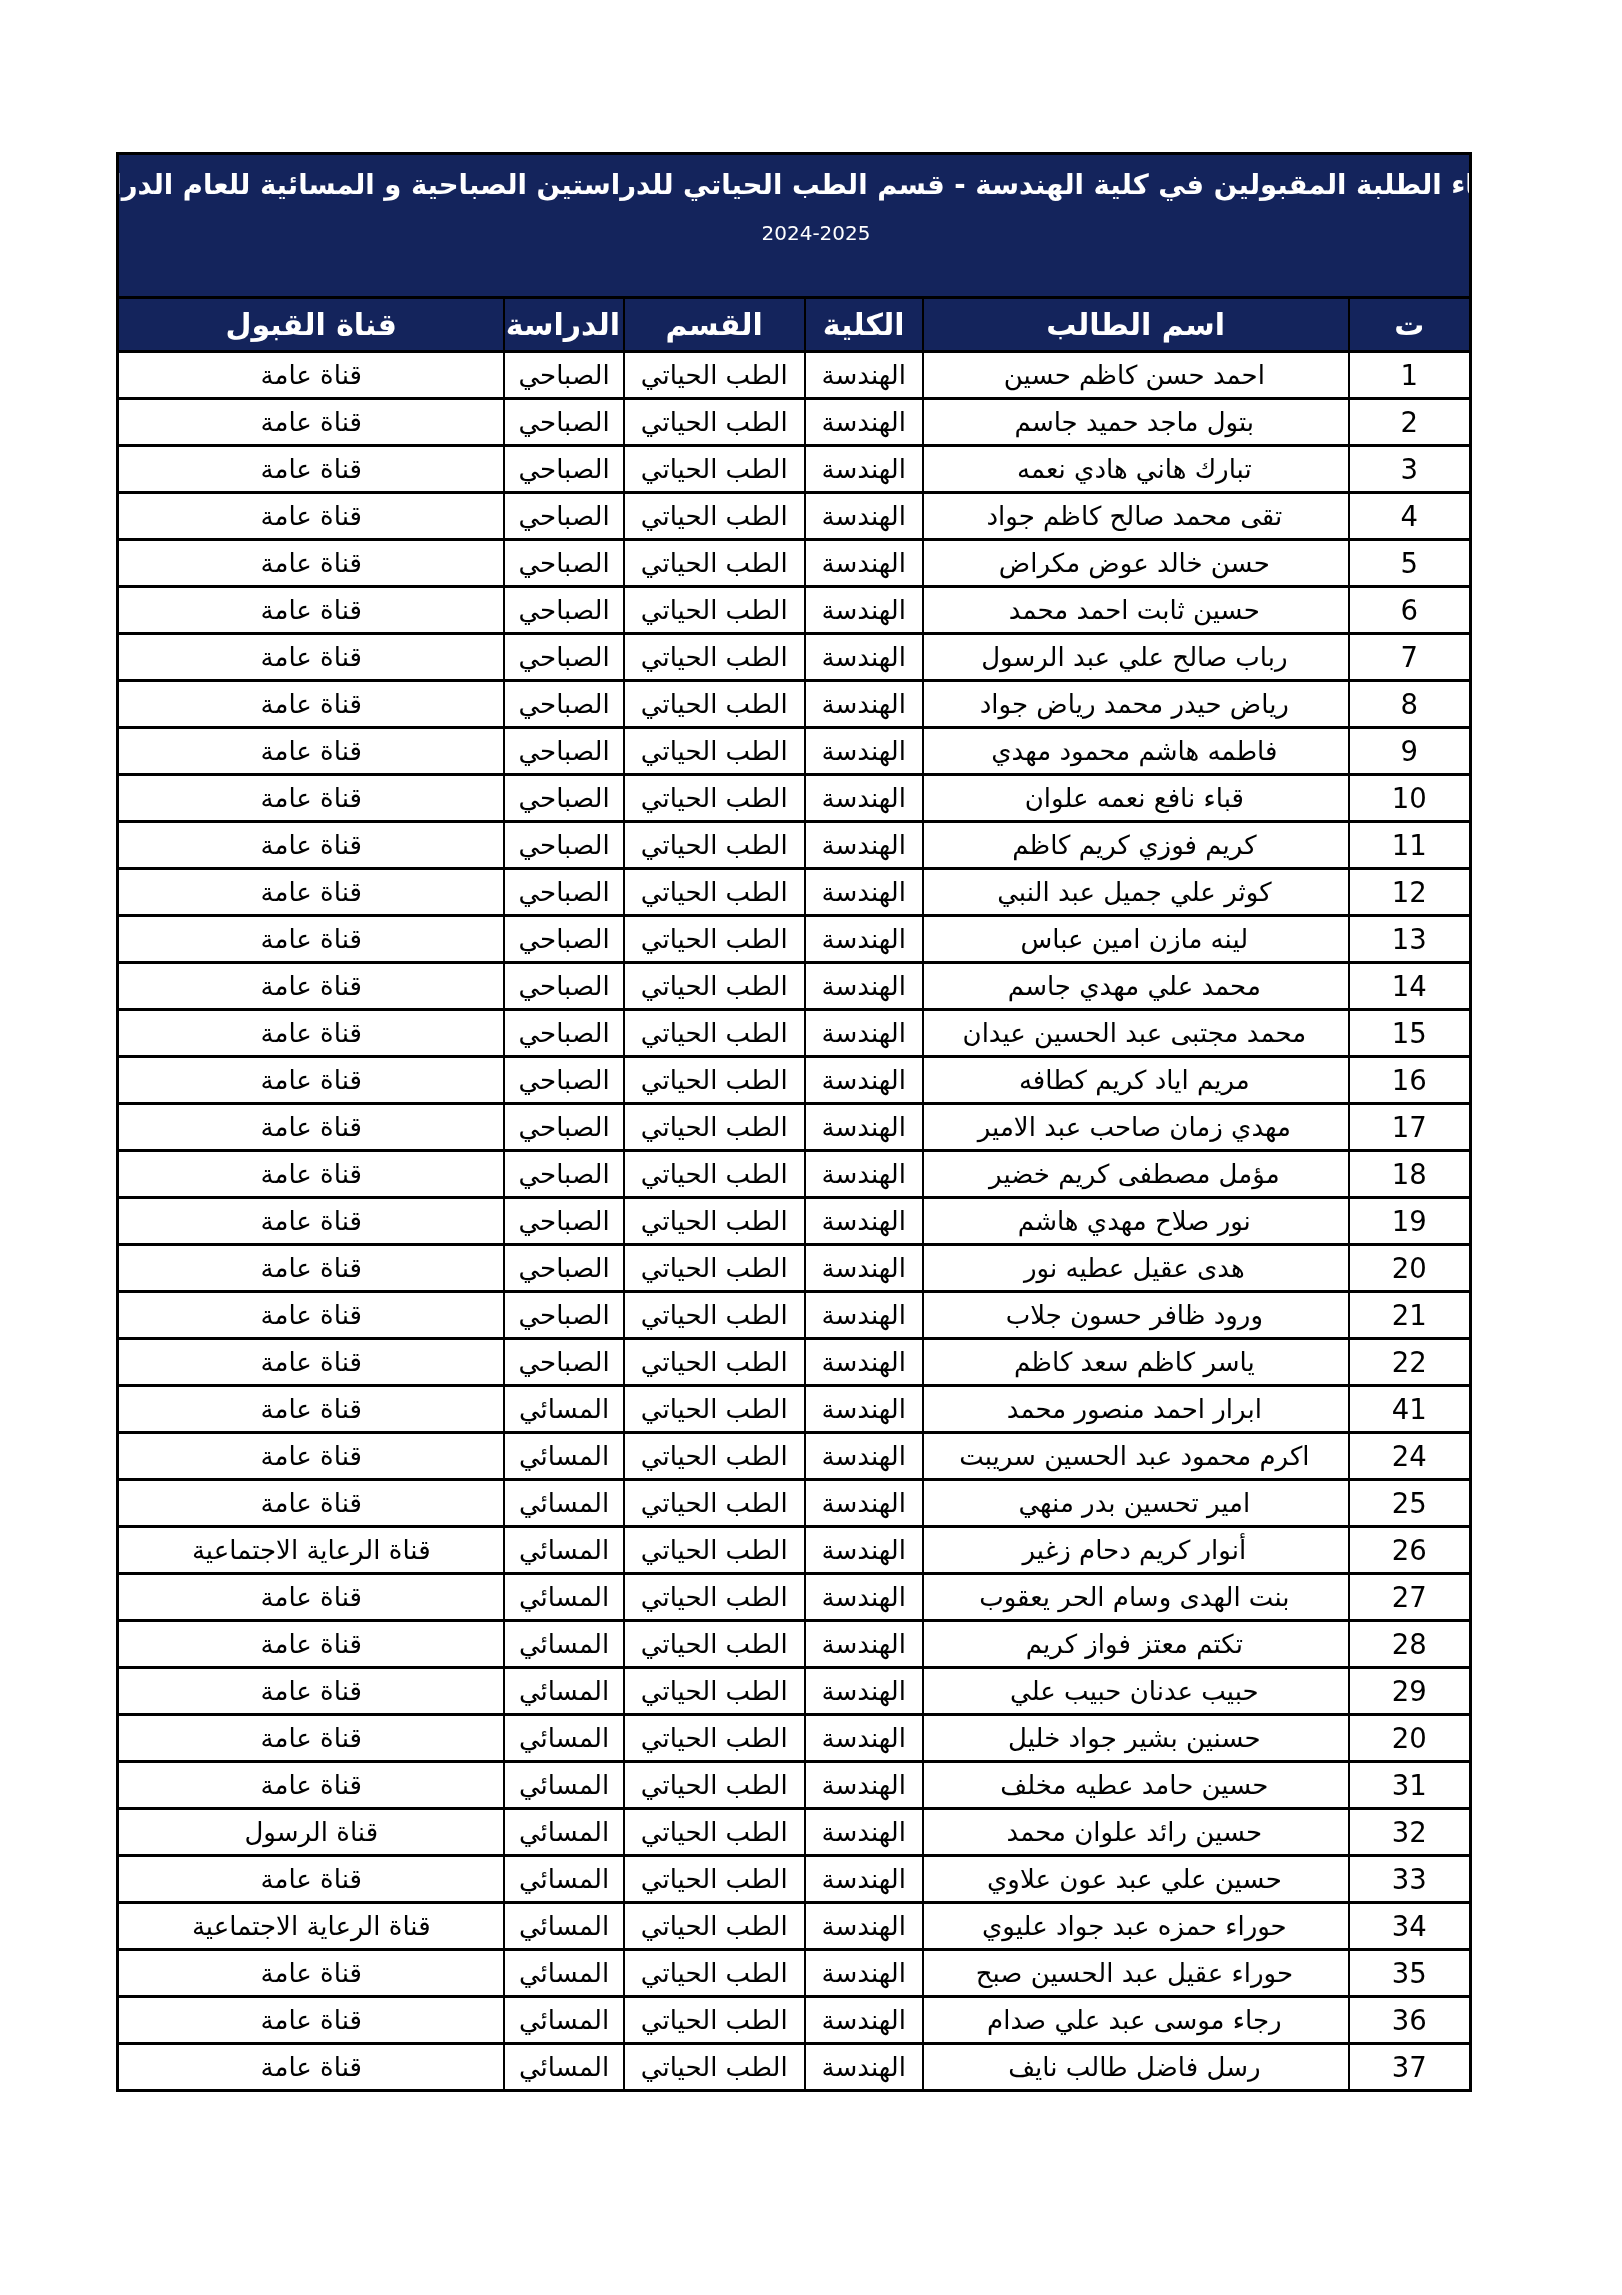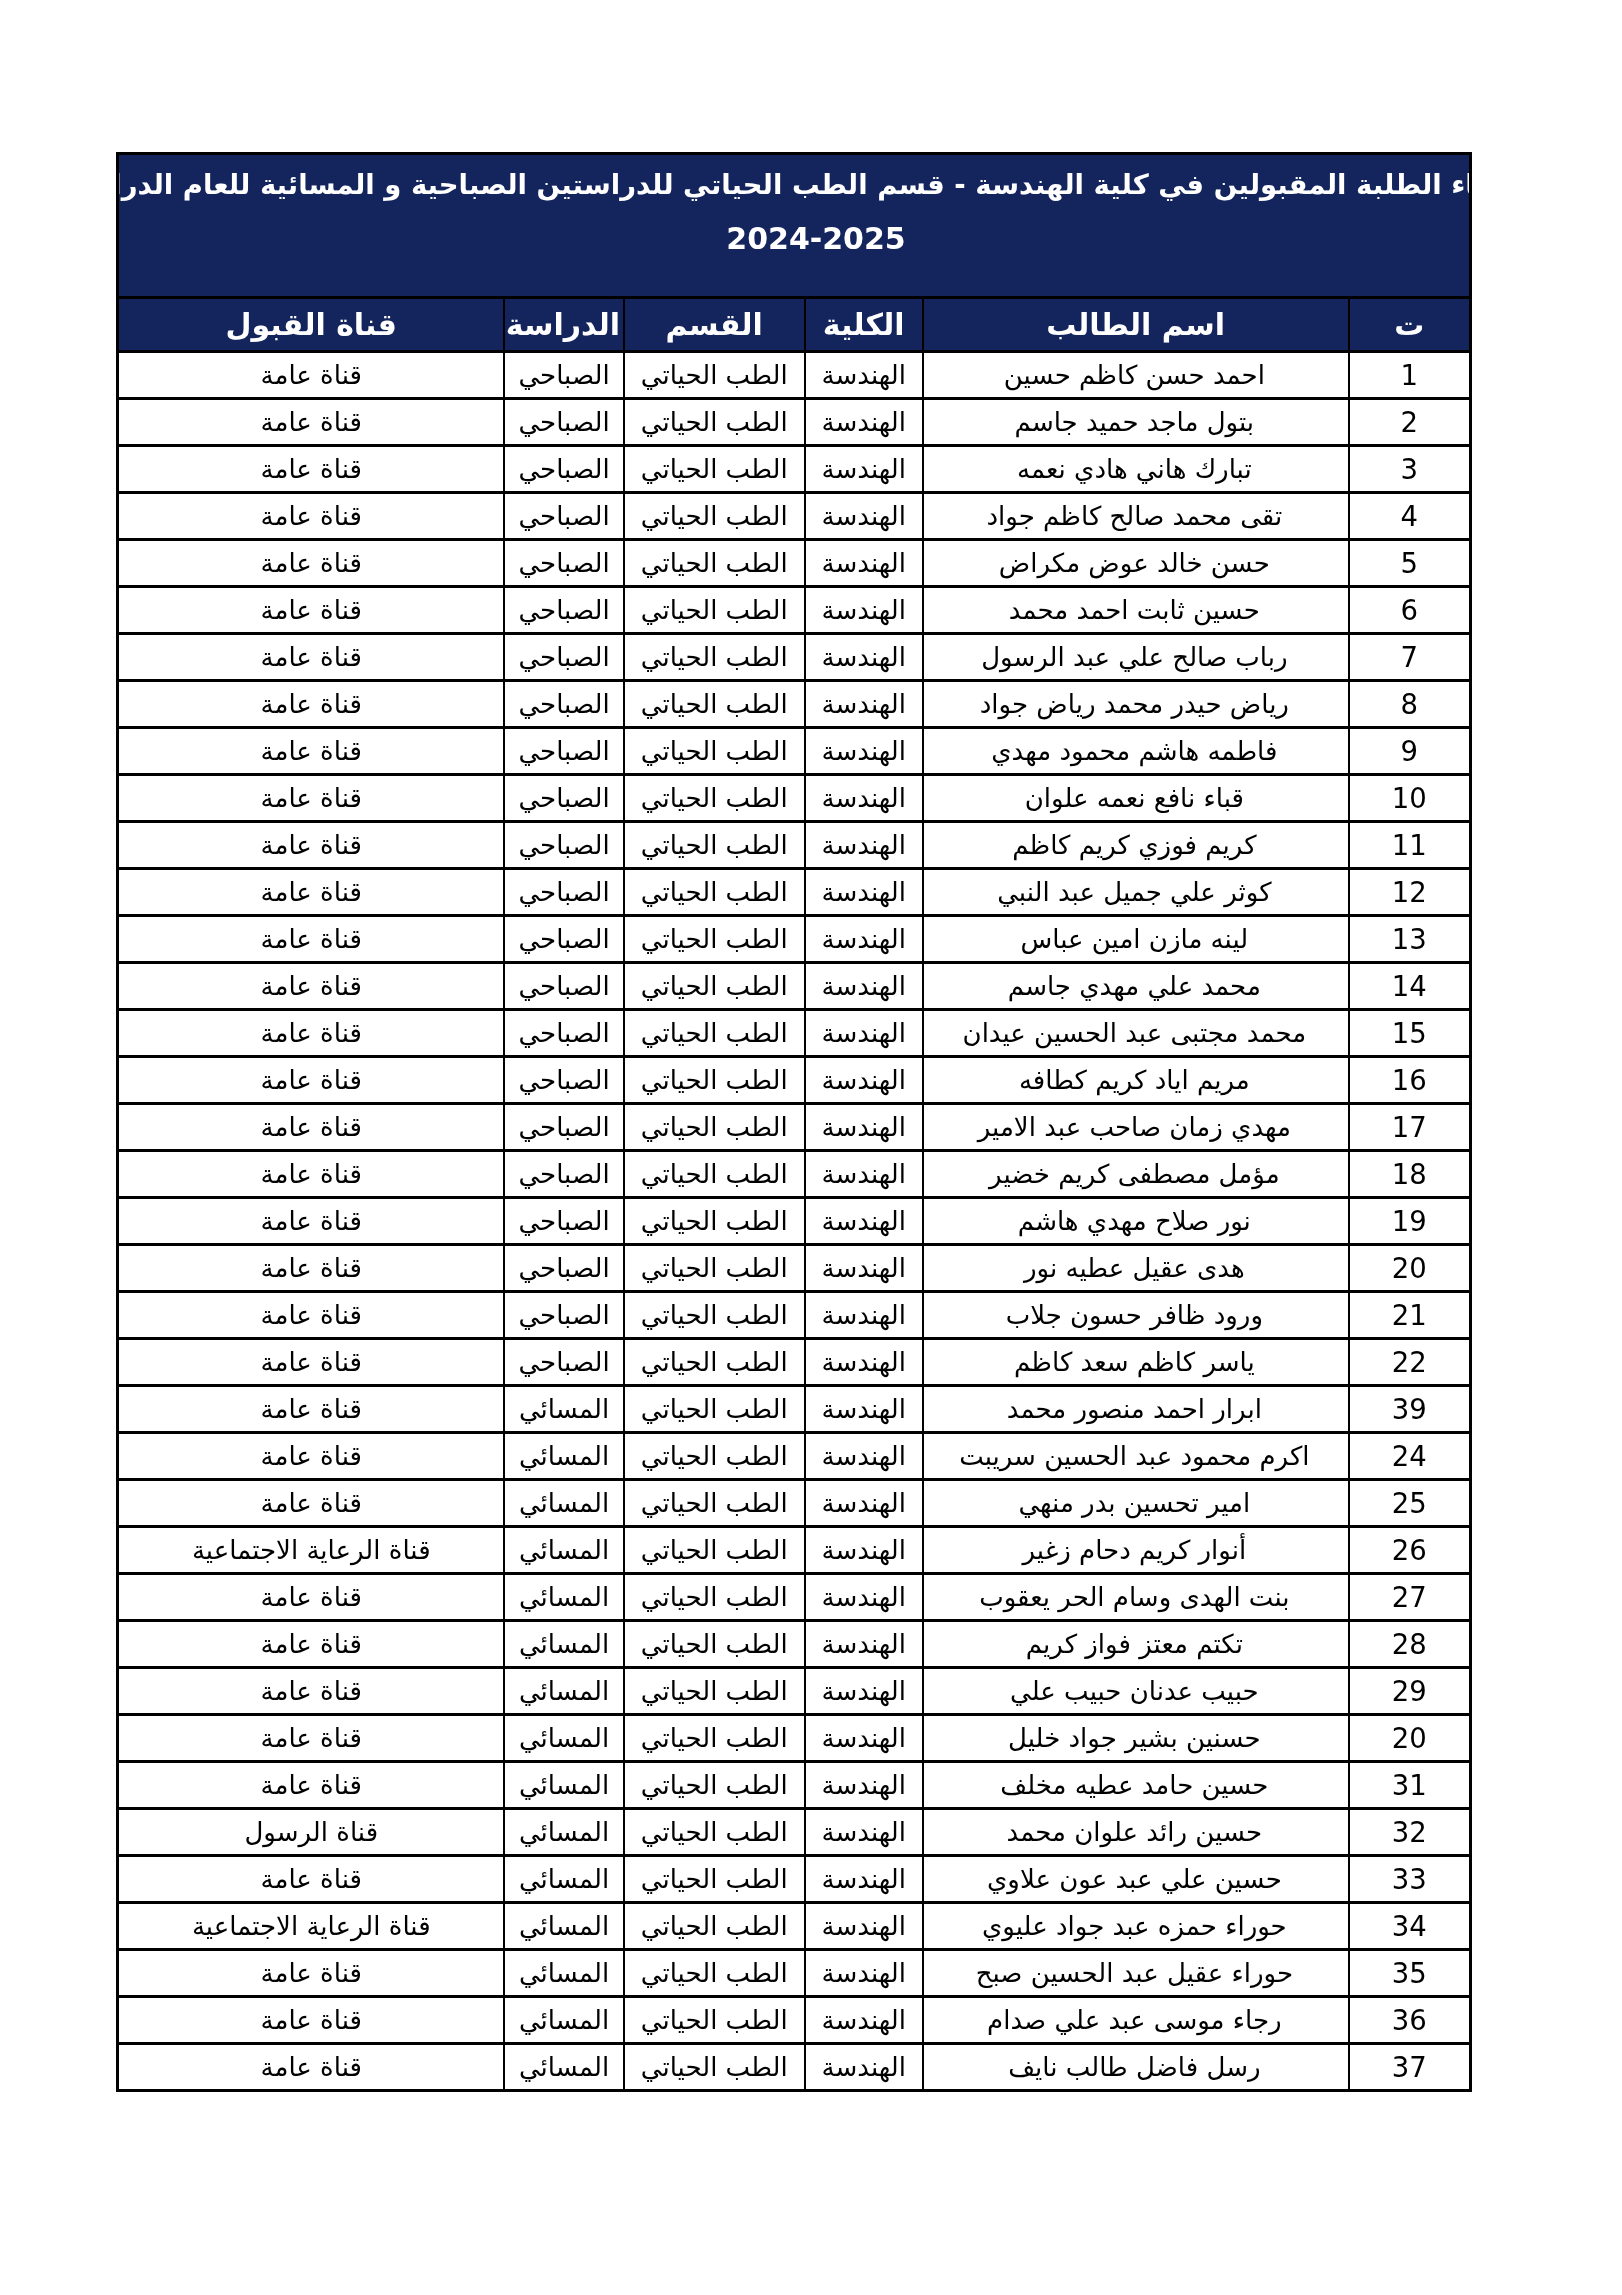--- a/index.html
+++ b/index.html
@@ -52,22 +52,22 @@
     row-gap:19.6px;
   }
   .title-line1{
     font-weight:bold;
     font-size:27.5px;
     line-height:1.15;
     white-space:nowrap;
     letter-spacing:-0.7px;
   }
   .title-line2{
-    font-weight:bold;
-    font-size:30px;
+    font-weight:normal;
+    font-size:20px;
     letter-spacing:0;
     direction:ltr;
     margin-left:44px;
   }
 
   
   tr.cols th{
     background:#14245C;
     color:#fff;
     font-weight:bold;
@@ -321,21 +321,21 @@
         <tr>
           <td class="cell-no">22</td>
           <td class="cell-name">ياسر كاظم سعد كاظم</td>
           <td class="cell-college">الهندسة</td>
           <td class="cell-dept">الطب الحياتي</td>
           <td class="cell-study">الصباحي</td>
           <td class="cell-channel">قناة عامة</td>
         </tr>
 
         <tr>
-          <td class="cell-no">39</td>
+          <td class="cell-no">41</td>
           <td class="cell-name">ابرار احمد منصور محمد</td>
           <td class="cell-college">الهندسة</td>
           <td class="cell-dept">الطب الحياتي</td>
           <td class="cell-study">المسائي</td>
           <td class="cell-channel">قناة عامة</td>
         </tr>
 
         <tr>
           <td class="cell-no">24</td>
           <td class="cell-name">اكرم محمود عبد الحسين سريبت</td>

